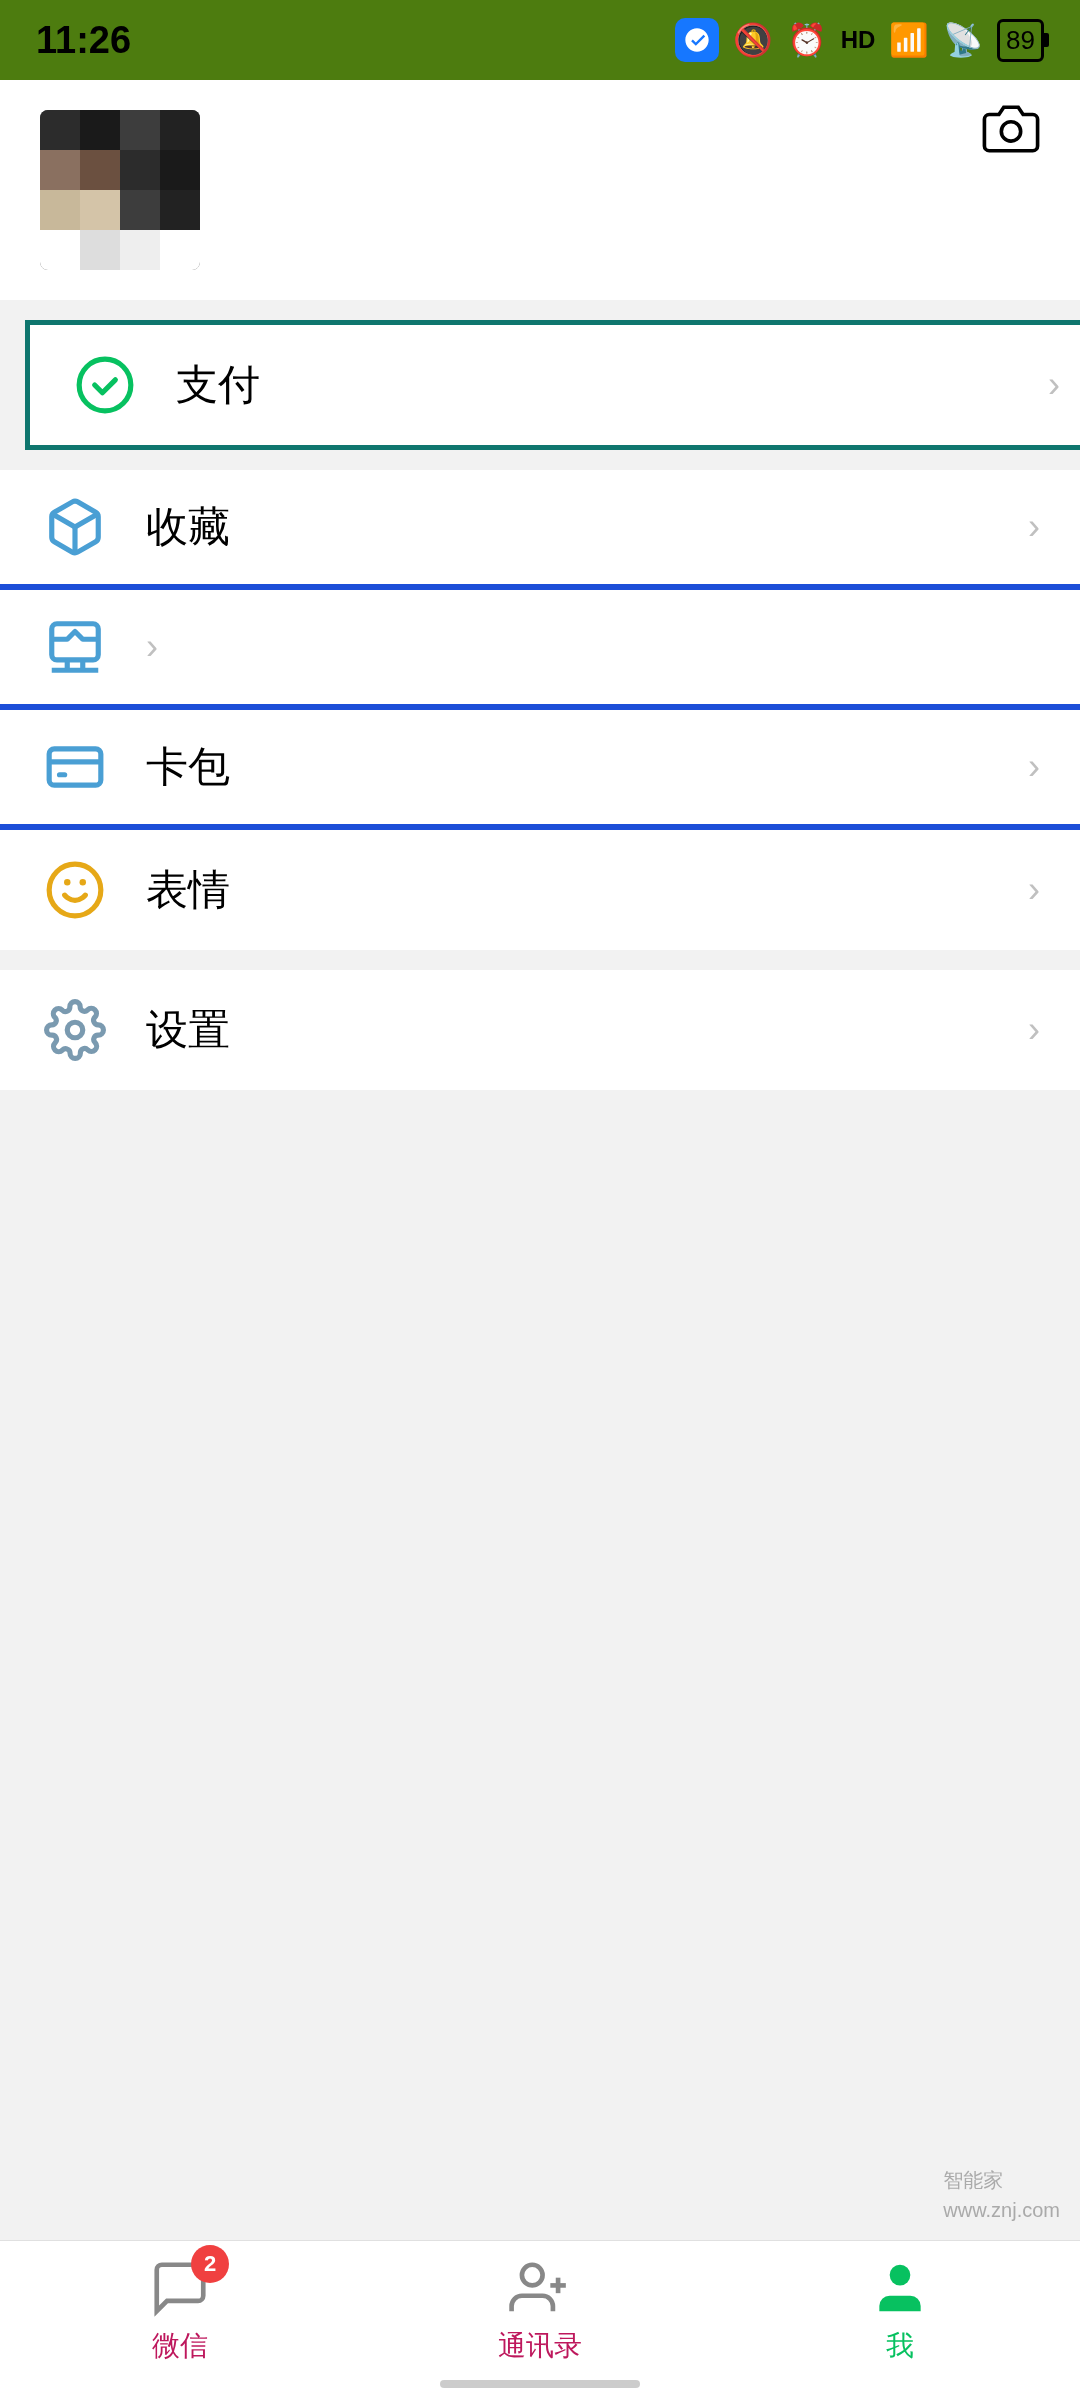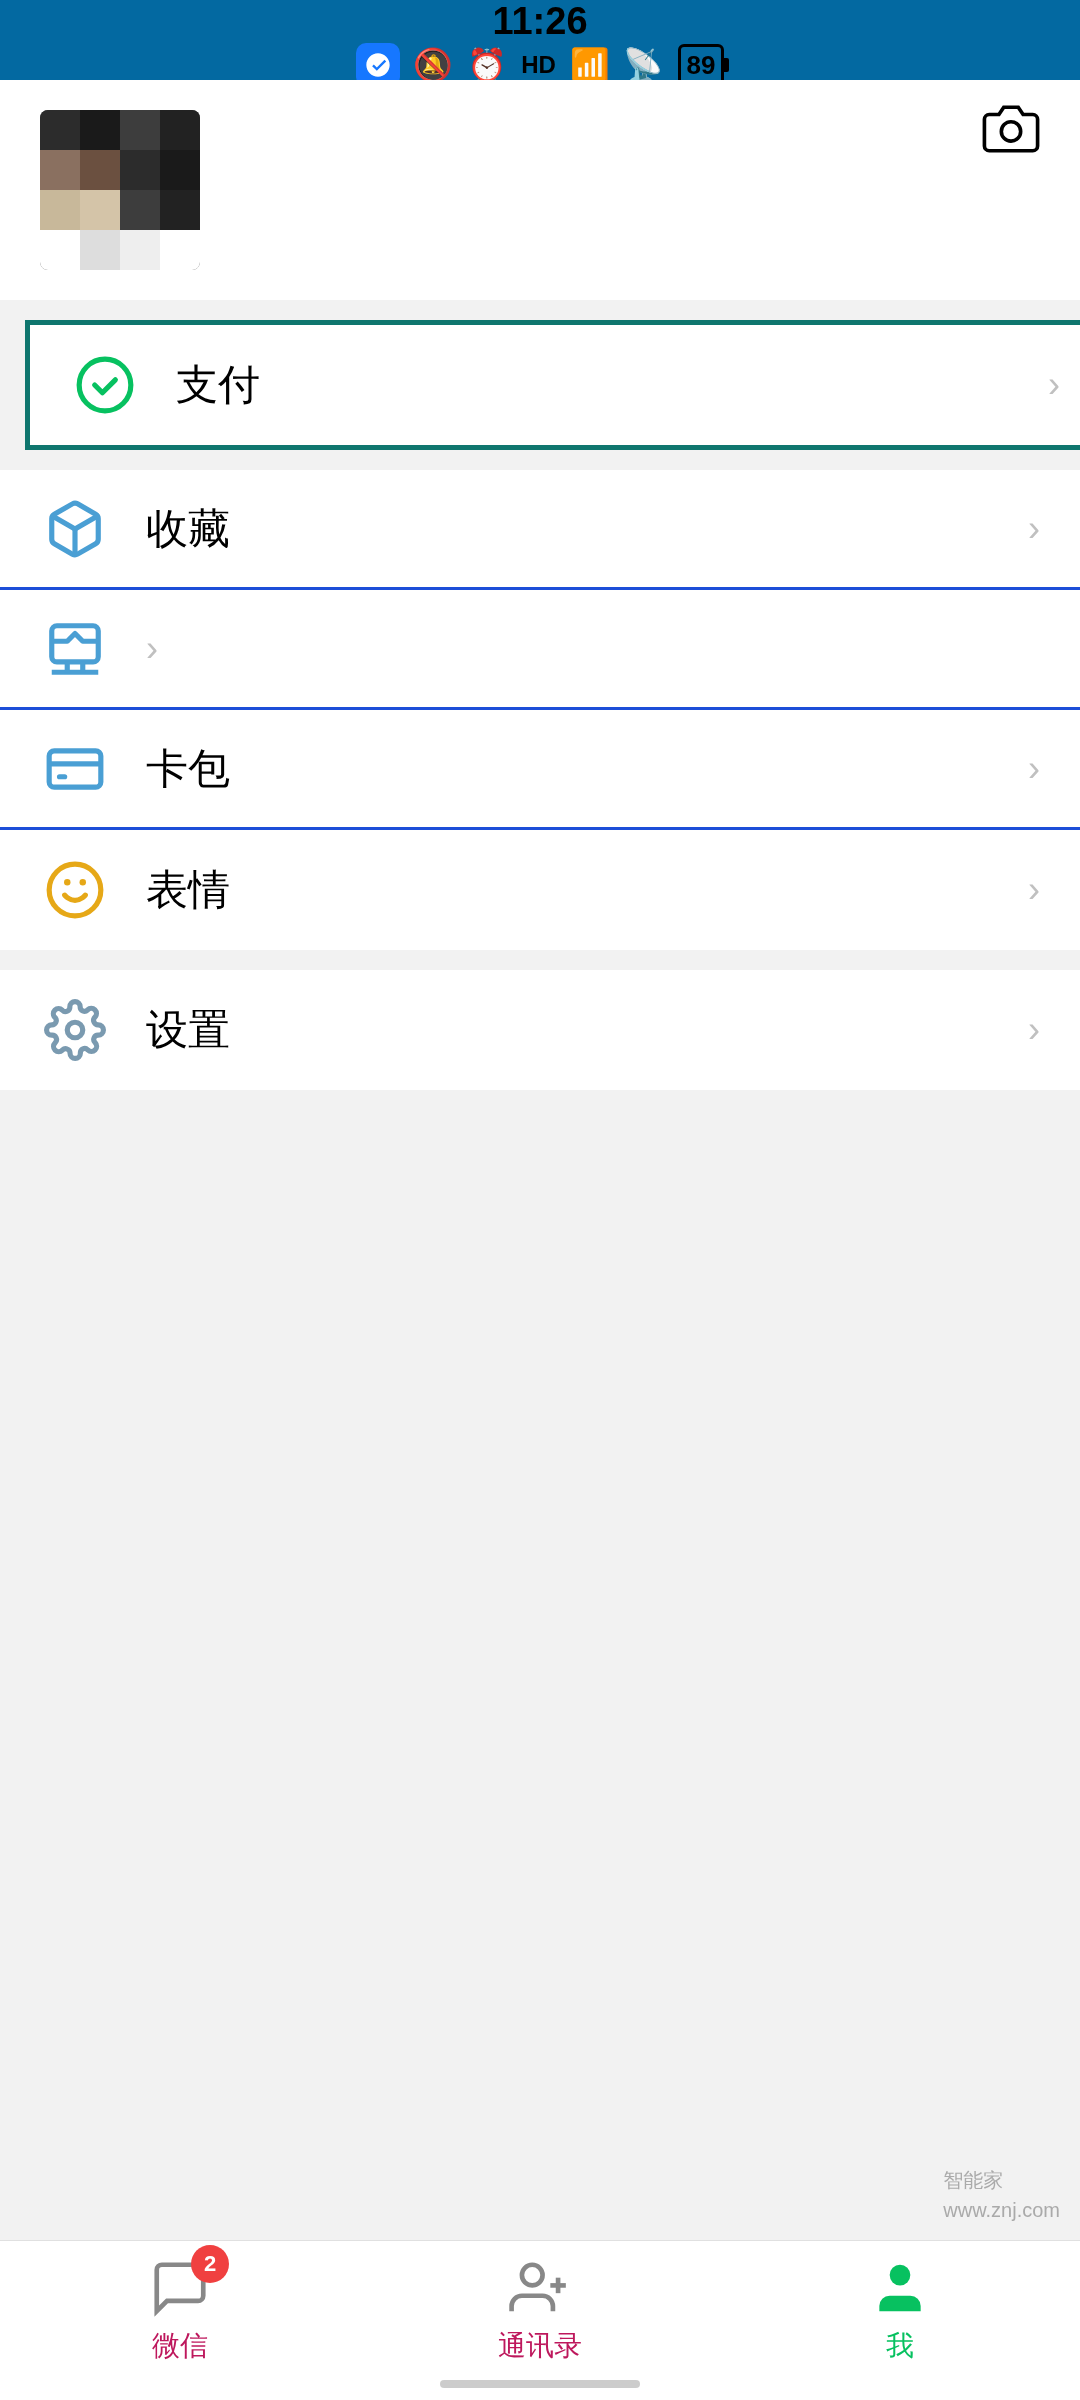--- a/index.html
+++ b/index.html
@@ -10,47 +10,46 @@
       background: #f2f2f2;
       font-family: -apple-system, 'PingFang SC', 'Helvetica Neue', sans-serif;
       overflow: hidden;
       position: relative;
     }
 
     
     .status-bar {
       width: 100%;
       height: 80px;
-      background: #0369a1;
+      background: #4d7c0f;
       display: flex;
       align-items: center;
       justify-content: space-between;
       padding: 0 36px;
-      flex-direction: column;
     }
     .status-time {
       font-size: 38px;
       font-weight: 600;
       color: #000;
     }
     .status-icons {
       display: flex;
       align-items: center;
       gap: 14px;
     }
     .status-icon {
       font-size: 32px;
       color: #000;
     }
     .battery-box {
       border: 3px solid #000;
       border-radius: 6px;
       padding: 3px 6px;
       font-size: 26px;
-      font-weight: 700;
+      font-weight: 400;
       position: relative;
       text-align: center;
     }
     .battery-box::after {
       content: '';
       position: absolute;
       right: -8px;
       top: 50%;
       transform: translateY(-50%);
       width: 5px;
@@ -126,21 +125,21 @@
     .menu-section.highlighted {
       border: 5px solid #0f766e;
       margin-left: 25px;
     }
     .menu-item {
       display: flex;
       align-items: center;
       padding: 0 40px;
       height: 120px;
       background: #fff;
-      border-bottom: 3px solid #1d4ed8;
+      border-bottom: 6px solid #1d4ed8;
       cursor: pointer;
       position: relative;
     }
     .menu-item:last-child {
       border-bottom: none;
     }
     .menu-icon-wrap {
       width: 70px;
       height: 70px;
       display: flex;

